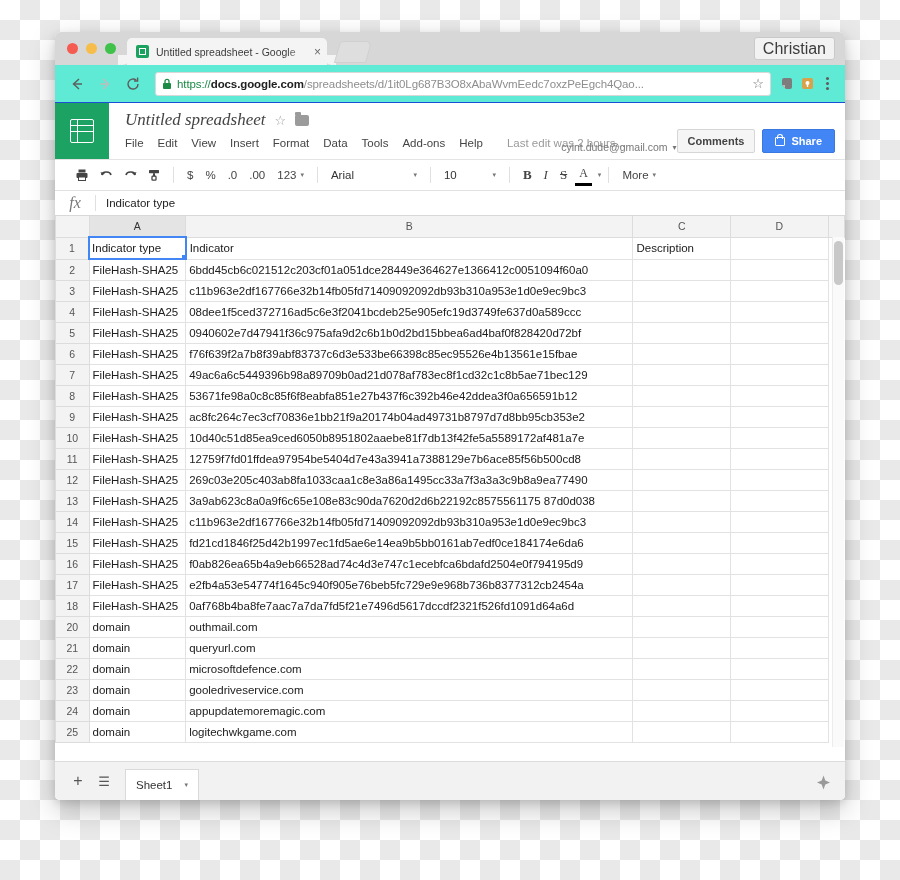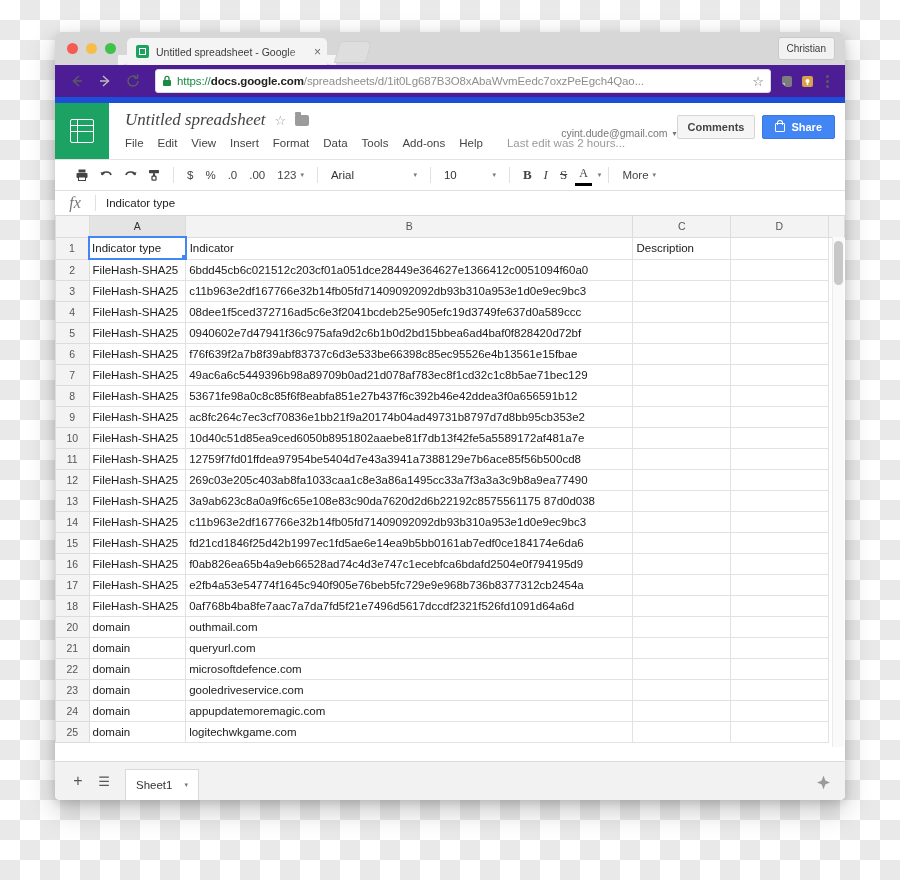--- a/index.html
+++ b/index.html
@@ -115,30 +115,30 @@
     box-sizing: border-box;
   }
   .profile-btn {
     position: absolute;
     right: 10px; top: 5px;
     height: 21px;
     padding: 0 8px;
     background: #f2f2f2;
     border: 1px solid #c9c9c9;
     border-radius: 3px;
-    font-size: 10px;
+    font-size: 16px;
     color: #3c3c3c;
     display: flex; align-items: center;
   }
 
   
   .omnibar {
     height: 38px;
-    background: #4c1d95;
-    border-bottom: 6px solid #1d4ed8;
+    background: #5eead4;
+    border-bottom: 1px solid #1d4ed8;
     display: flex;
     align-items: center;
     padding: 0 10px;
     box-sizing: border-box;
     flex: none;
   }
   .navbtn {
     width: 24px; height: 24px;
     display: flex; align-items: center; justify-content: center;
     margin-right: 4px;
@@ -230,21 +230,21 @@
 
   .header-right {
     position: absolute;
     right: 10px; top: 6px;
     display: flex;
     flex-direction: row;
     align-items: flex-end;
   }
   .acct { font-size: 10.5px; color: #777; display: flex; align-items: center; gap: 5px; }
   .acct .caret { font-size: 8px; color: #777; }
-  .header-btns { display: flex; gap: 7px; margin-top: 6px; }
+  .header-btns { display: flex; gap: 7px; margin-top: 20px; }
   .btn-comments {
     font-size: 11px; font-weight: bold; color: #444;
     background: #f5f5f5; border: 1px solid #d6d6d6; border-radius: 2px;
     padding: 5px 10px;
   }
   .btn-share {
     font-size: 11px; font-weight: bold; color: #fff;
     background: #4285f4; border: 1px solid #3a77e0; border-radius: 2px;
     padding: 5px 12px; display: flex; align-items: center; gap: 6px;
   }

